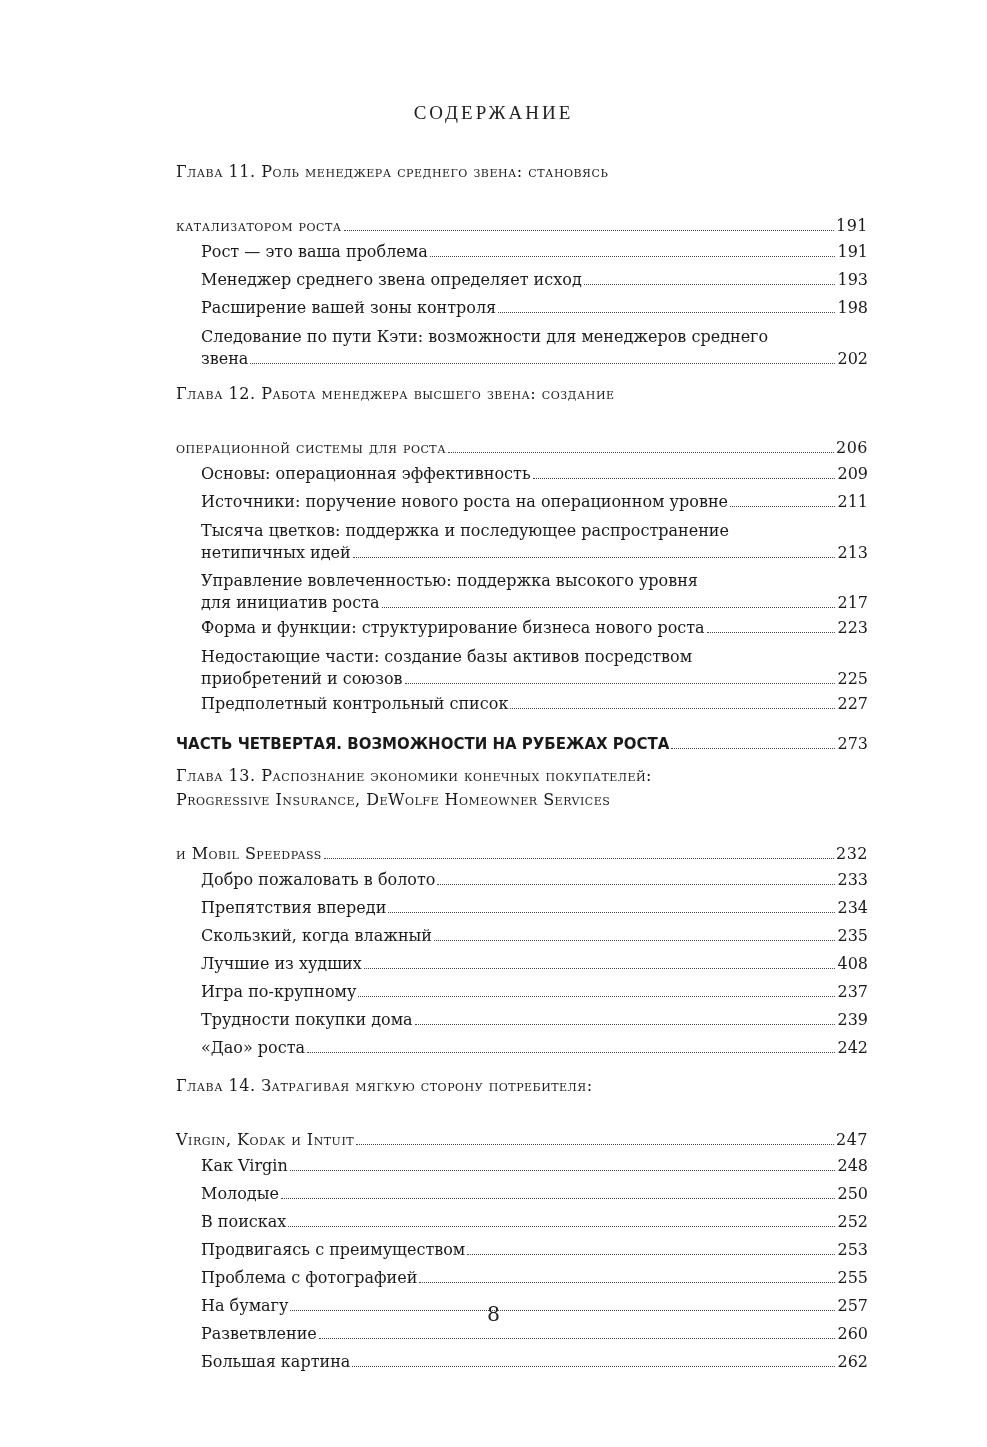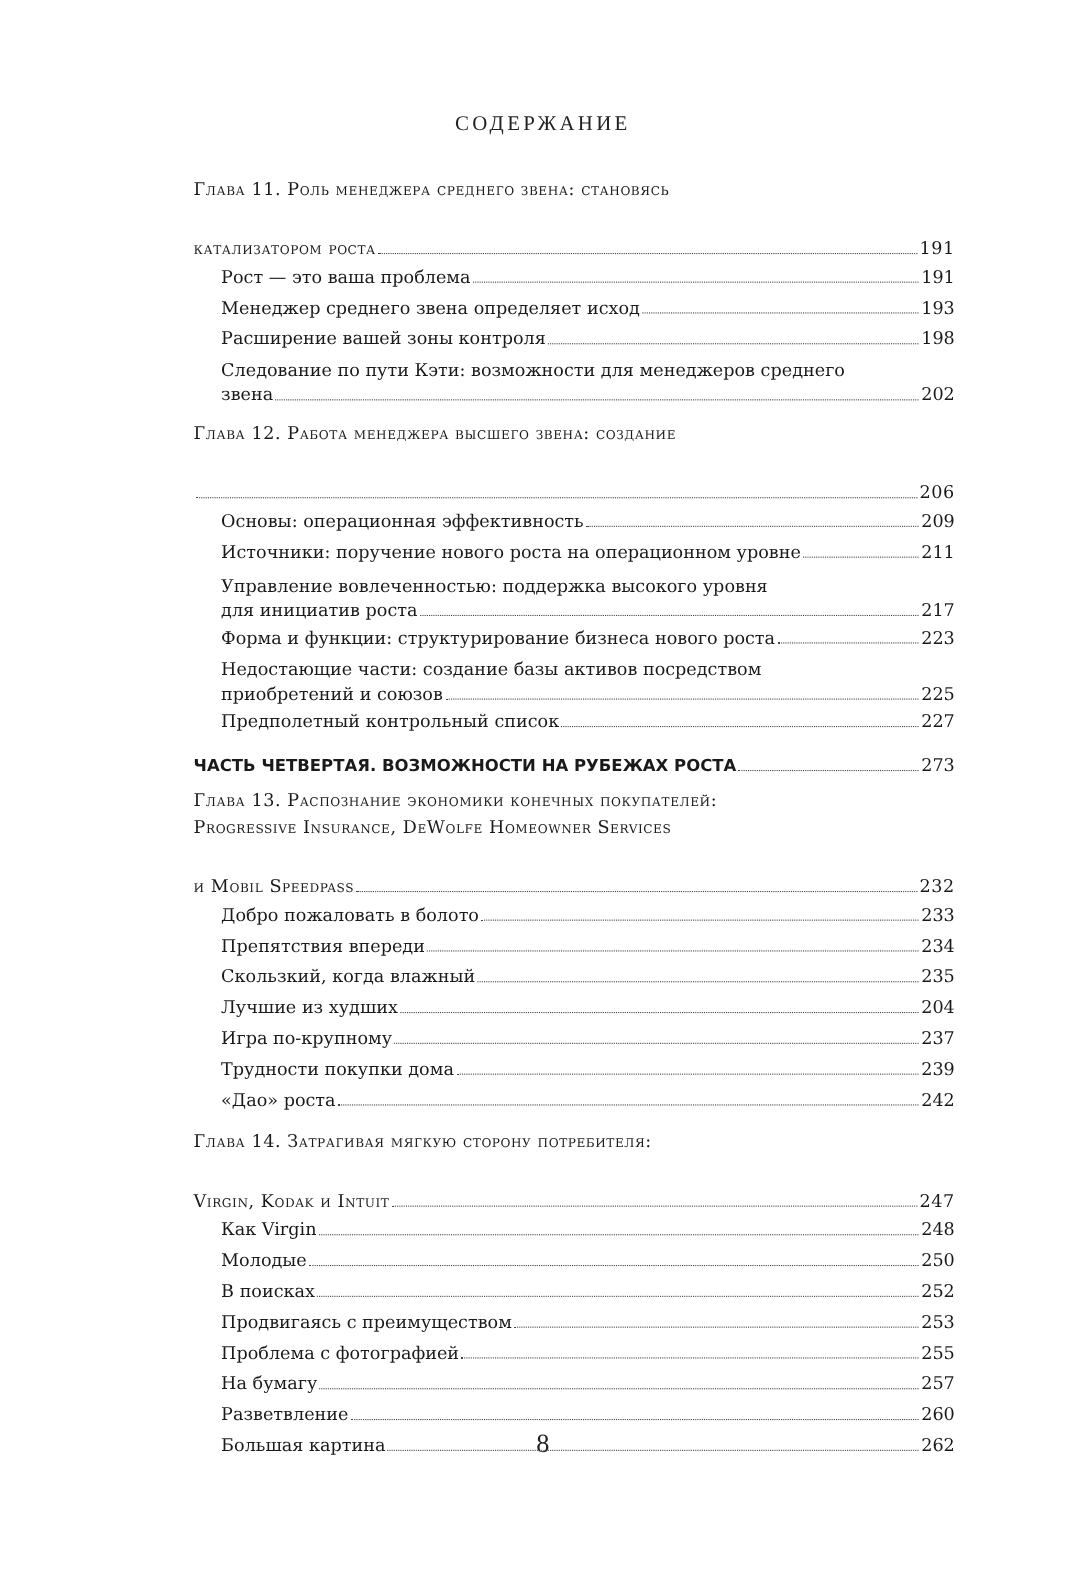--- a/index.html
+++ b/index.html
@@ -71,38 +71,47 @@
         <span class="dots"></span>
         <span class="pg">202</span>
       </div>
   </div>
 
   <div class="gap-m"></div>
 
   <div class="chap">
     <div class="plain sc">Глава 12. Работа менеджера высшего звена: создание</div>
     <div class="line sc">
+      <span class="txt">операционной системы для роста</span>
       <span class="dots"></span>
       <span class="pg">206</span>
     </div>
   </div>
   <div class="sub single">
       <div class="line">
         <span class="txt">Основы: операционная эффективность</span>
         <span class="dots"></span>
         <span class="pg">209</span>
       </div>
     </div>
   <div class="sub single">
       <div class="line">
         <span class="txt">Источники: поручение нового роста на операционном уровне</span>
         <span class="dots"></span>
         <span class="pg">211</span>
       </div>
     </div>
+  <div class="sub wrap" style="margin-top:4px">
+    <div class="plain">Тысяча цветков: поддержка и последующее распространение</div>
+    <div class="line">
+        <span class="txt">нетипичных идей</span>
+        <span class="dots"></span>
+        <span class="pg">213</span>
+      </div>
+  </div>
   <div class="sub wrap" style="margin-top:6px">
     <div class="plain">Управление вовлеченностью: поддержка высокого уровня</div>
     <div class="line">
         <span class="txt">для инициатив роста</span>
         <span class="dots"></span>
         <span class="pg">217</span>
       </div>
   </div>
   <div class="sub single">
       <div class="line">
@@ -166,21 +175,21 @@
       <div class="line">
         <span class="txt">Скользкий, когда влажный</span>
         <span class="dots"></span>
         <span class="pg">235</span>
       </div>
     </div>
   <div class="sub single">
       <div class="line">
         <span class="txt">Лучшие из худших</span>
         <span class="dots"></span>
-        <span class="pg">204</span>
+        <span class="pg">408</span>
       </div>
     </div>
   <div class="sub single">
       <div class="line">
         <span class="txt">Игра по-крупному</span>
         <span class="dots"></span>
         <span class="pg">237</span>
       </div>
     </div>
   <div class="sub single">

